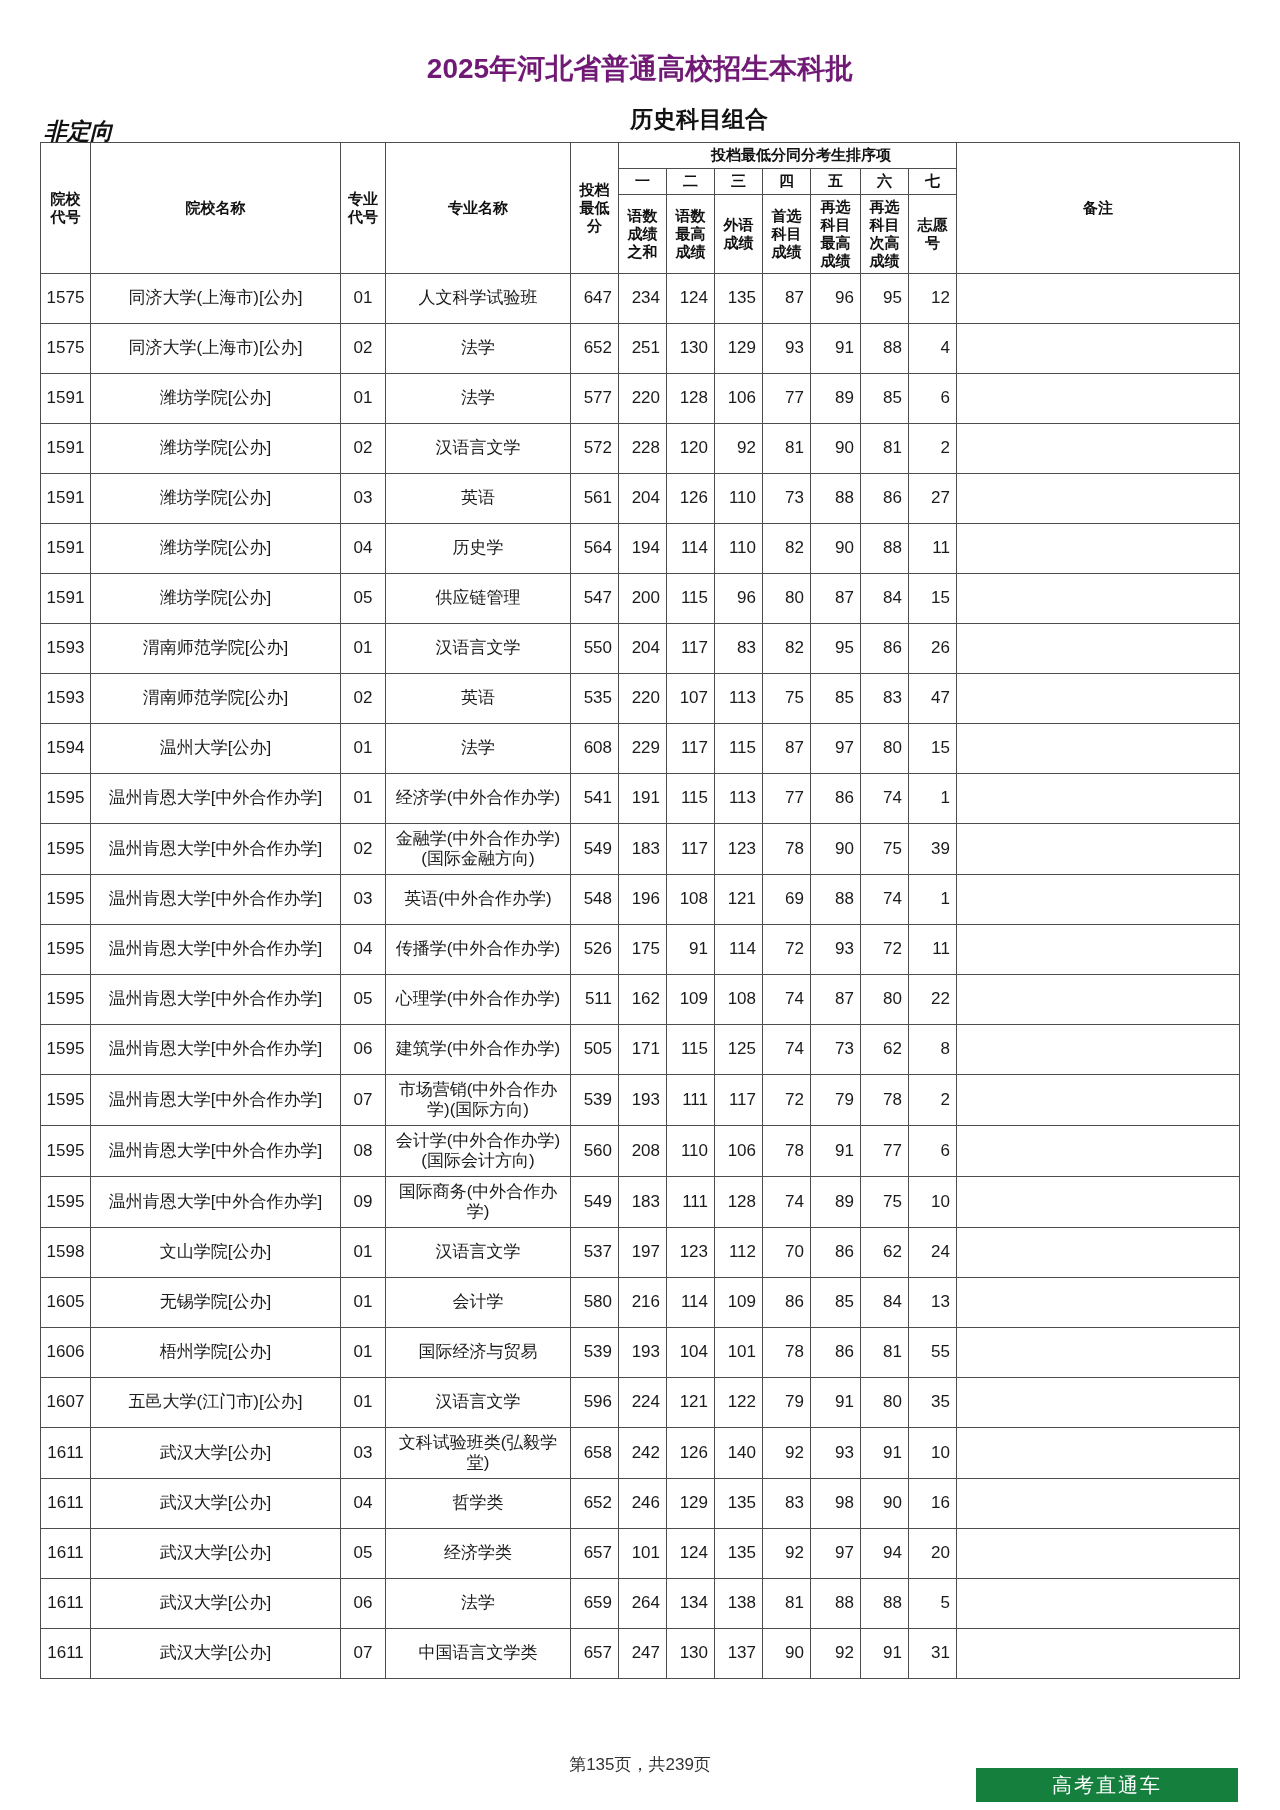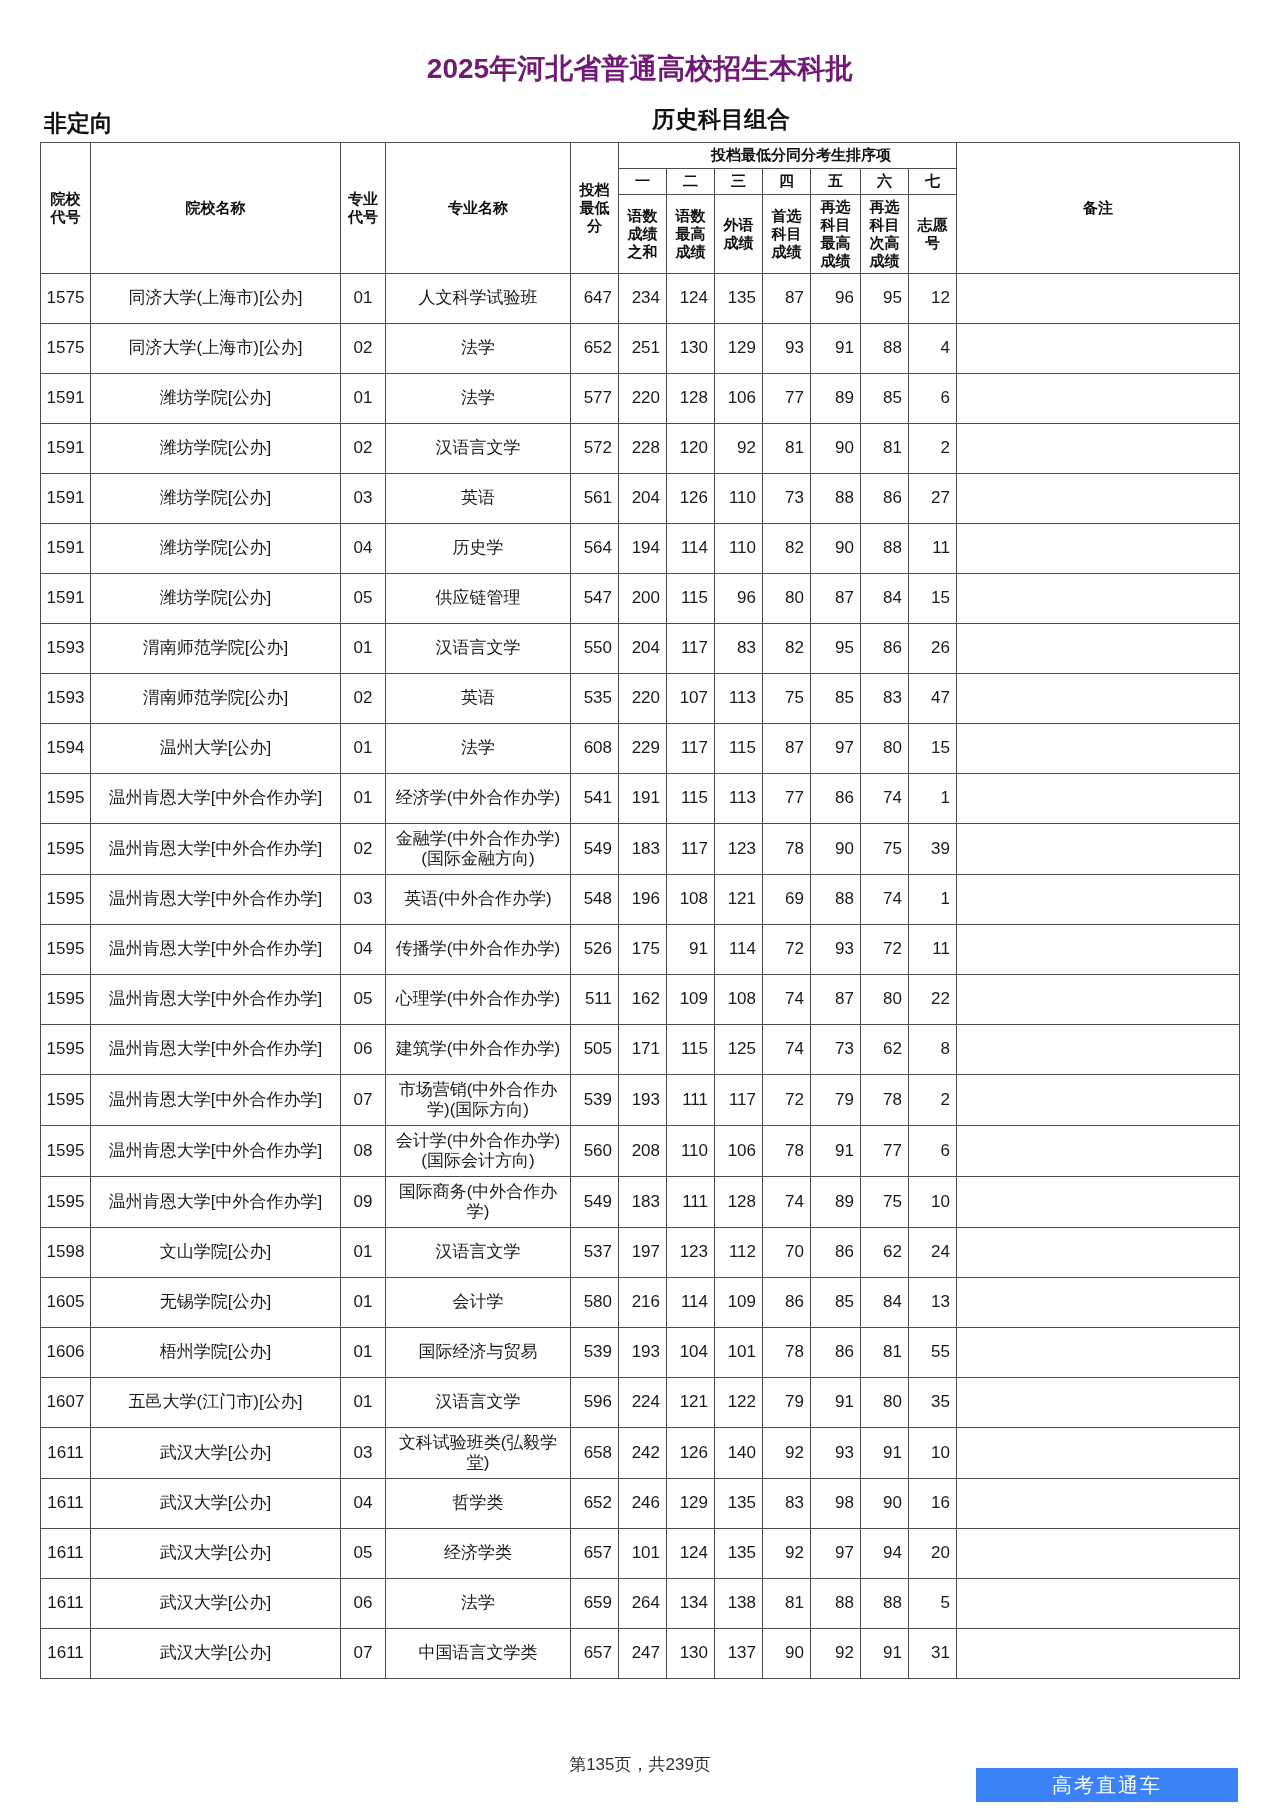--- a/index.html
+++ b/index.html
@@ -21,22 +21,22 @@
   }
   .labels-row {
     width: 1200px;
     margin: 16px auto 6px auto;
     position: relative;
     height: 32px;
     font-size: 23px;
     font-weight: 700;
     color: #111;
   }
-  .label-left { position: absolute; left: 4px; top: 4px; }
-  .label-right { position: absolute; left: 612px; top: 0; }
+  .label-left { position: absolute; left: 4px; top: 12px; font-style: italic; }
+  .label-right { position: absolute; left: 590px; top: 0; }
 
   table.results {
     width: 1200px;
     margin: 0 auto;
     border-collapse: collapse;
     table-layout: fixed;
   }
   table.results th, table.results td {
     border: 1px solid #4d4d4d;
     overflow: hidden;
@@ -73,21 +73,21 @@
     text-align: center;
     font-size: 17px;
     color: #333;
   }
   .watermark {
     position: absolute;
     right: 42px;
     bottom: 8px;
     width: 262px;
     height: 34px;
-    background: #3b82f6;
+    background: #15803d;
     color: #ffffff;
     font-size: 20px;
     letter-spacing: 2px;
     display: flex;
     align-items: center;
     justify-content: center;
   }
 </style>
 </head>
 <body>

